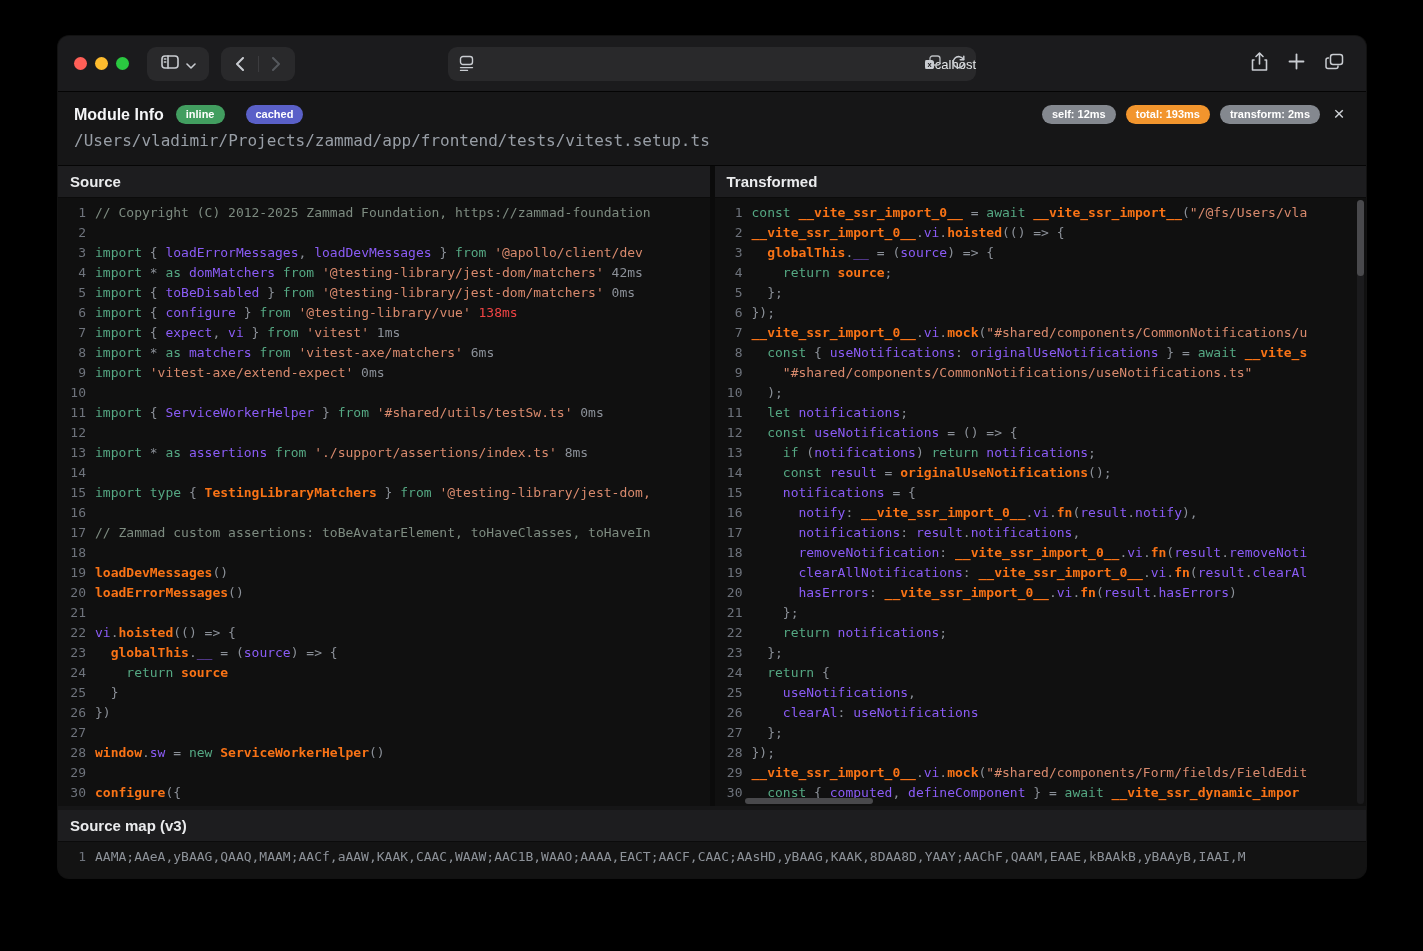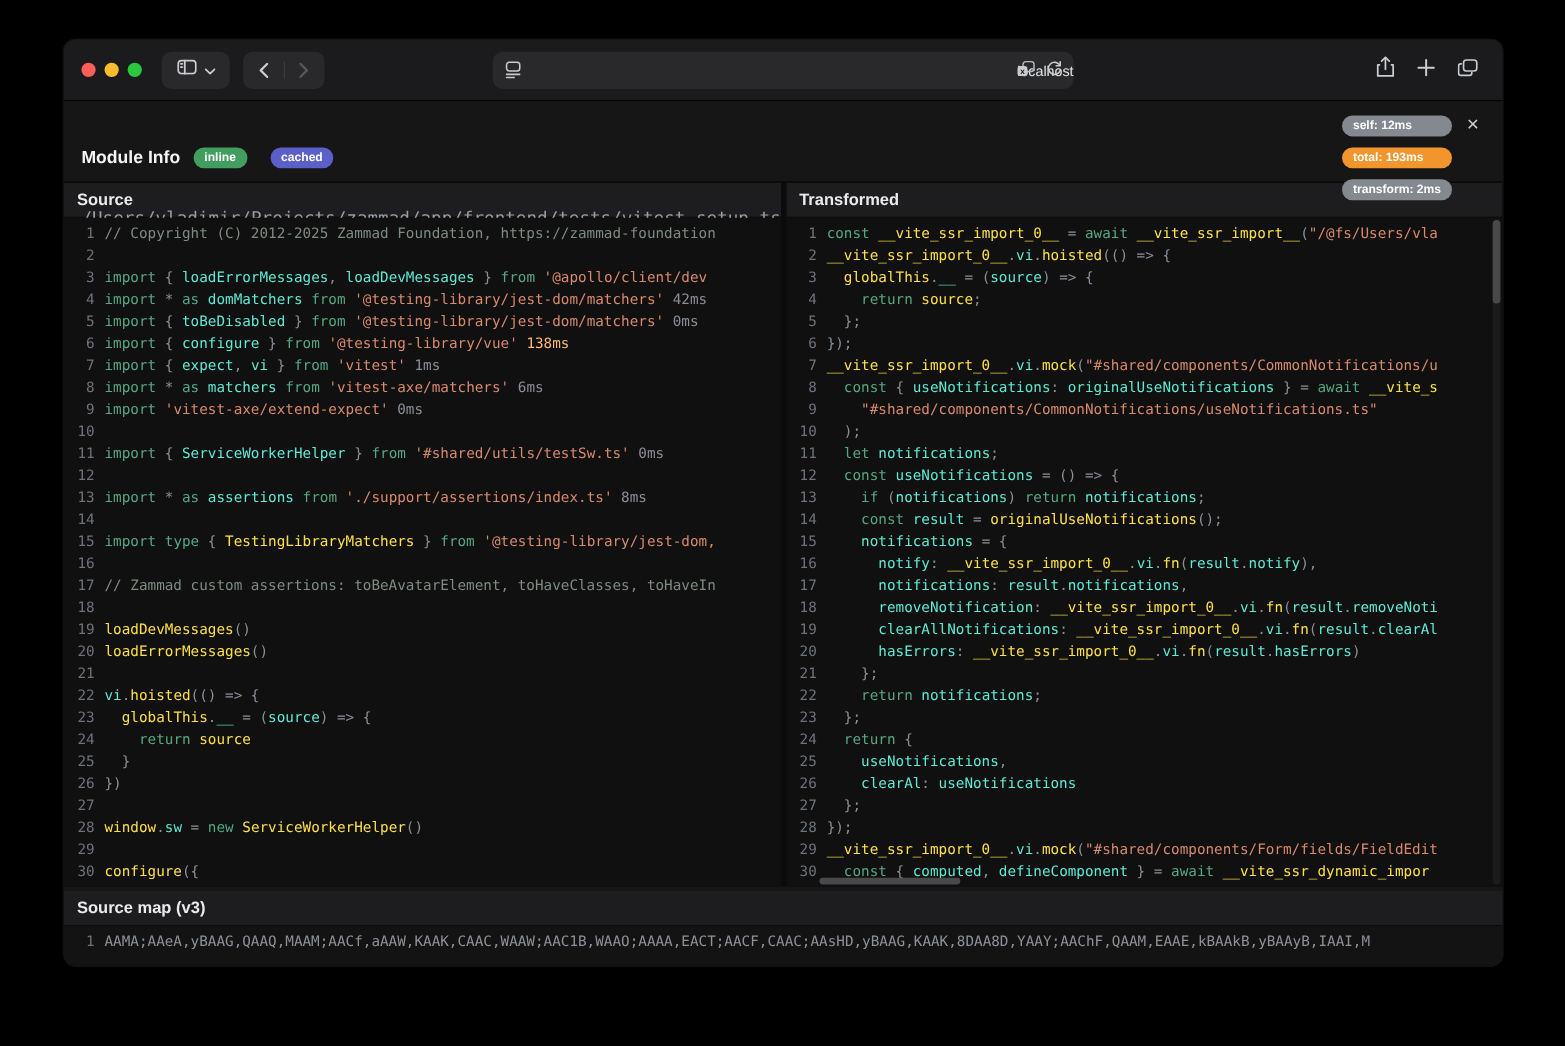--- a/index.html
+++ b/index.html
@@ -34,45 +34,45 @@
 
   .tb-right { margin-left:auto; display:flex; gap:20px; align-items:center; padding-right:6px; }
 
   
   .module-header { height:74px; padding:13px 16px 0; background:#161617;
                    border-bottom:1px solid #050505; position:relative; }
   .mh-row { display:flex; align-items:center; gap:10px; }
   .mh-title { font-size:16px; font-weight:700; color:#f4f5f7; margin-right:2px; }
   .badge { font-size:11px; font-weight:700; color:#fff; padding:3px 10px;
            border-radius:999px; line-height:13px; }
-  .timings { margin-left:auto; display:flex; gap:10px; margin-right:30px;flex-direction:column; }
+  .timings { margin-left:auto; display:flex; gap:10px; margin-right:30px; }
   .close-btn { position:absolute; right:16px; top:11px; width:22px; height:22px;
                color:#cfd2d6; font-size:19px; line-height:22px; text-align:center; cursor:default; }
   .mh-path { margin-top:7px; font-family:"DejaVu Sans Mono","Liberation Mono",monospace;
              font-size:16px; color:#989ea6; }
 
   
   .panels { display:flex; gap:5px; height:640px; background:#0b0b0b; }
   .panel { flex:1 1 0; display:flex; flex-direction:column; overflow:hidden; }
   .panel-header { height:32px; flex:none; background:#1d1d1f; display:flex; align-items:center;
                   padding:0 12px; font-size:15px; font-weight:600; color:#eaebed;
                   border-bottom:1px solid #0b0b0b; }
   .code { flex:1; background:#101010; overflow:hidden; position:relative; padding-top:5px; }
   .line { display:flex; height:20px; line-height:20px; white-space:pre;
           font-family:"DejaVu Sans Mono","Liberation Mono",monospace; font-size:13px; }
   .ln { flex:none; width:28px; text-align:right; padding-right:0; color:#6e737c; }
   .lc { padding-left:9px; white-space:pre; }
   .tk-kw  { color:#55a883; }
-  .tk-id  { color:#5eead4; }
+  .tk-id  { color:#8b5cf6; }
   .tk-str { color:#d98a6d; }
-  .tk-fn  { color:#fde047; }
+  .tk-fn  { color:#f97316;font-weight:bold; }
   .tk-pun { color:#8b9098; }
   .tk-cm  { color:#7d8b80; }
   .tk-ms  { color:#8b9098; }
-  .tk-msa { color:#fdba74;text-align:center; }
+  .tk-msa { color:#ef4444;text-align:center; }
   .tk-pl  { color:#c9cdd3; }
   .tk-map { color:#8d9299; }
 
   .vscroll { position:absolute; top:2px; right:2px; bottom:2px; width:7px;
              background:#1b1b1d; border-radius:4px; }
   .vthumb { position:absolute; top:0; left:0; width:7px; height:76px;
             background:#49494c; border-radius:4px; }
   .hthumb { position:absolute; left:30px; bottom:2px; width:128px; height:6px;
             background:#49494c; border-radius:3px; }
 

